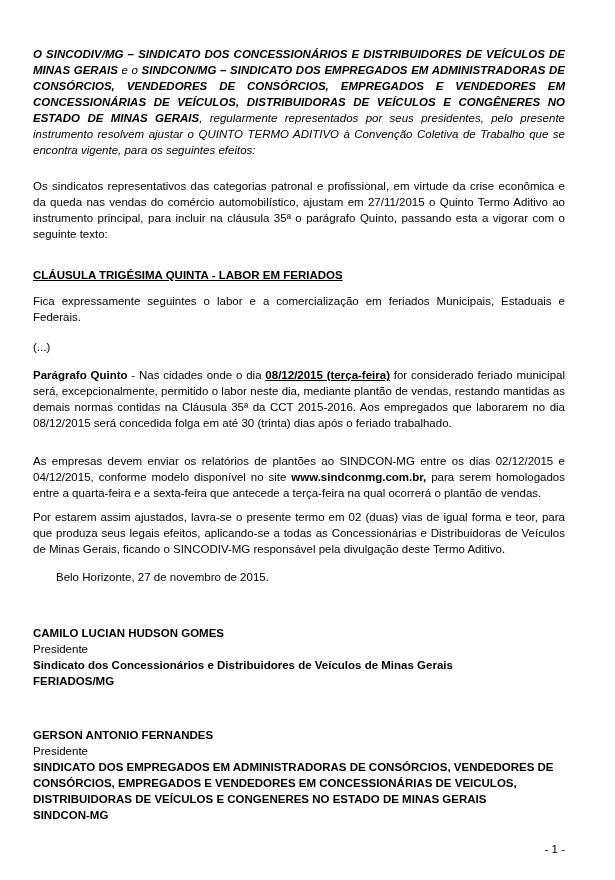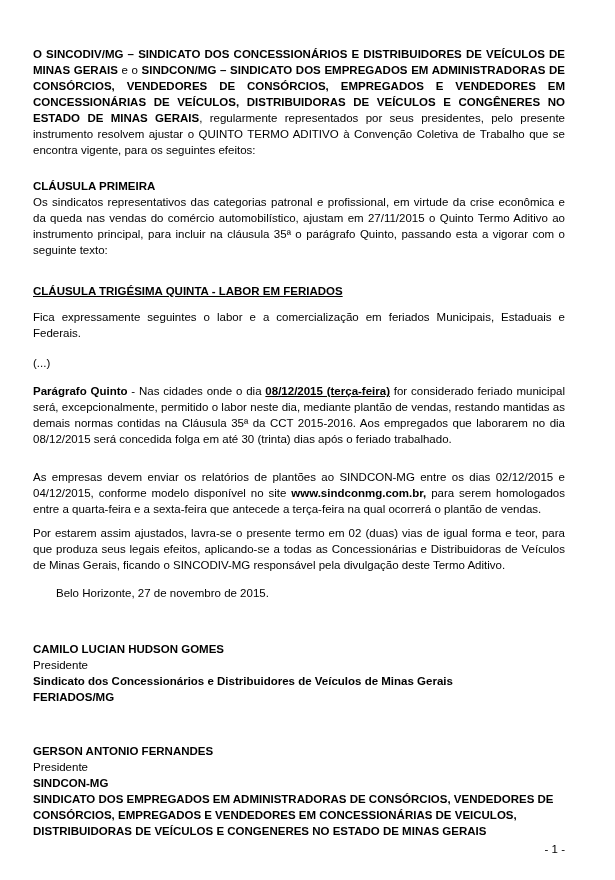--- a/index.html
+++ b/index.html
@@ -24,21 +24,21 @@
     width: 532px;
   }
   p {
     margin: 0;
     text-align: justify;
   }
   .b  { font-weight: bold; }
   .u  { text-decoration: underline; }
   .center { text-align: left; }
 
-  .intro        { margin-bottom: 20px; }
+  .intro        { margin-bottom: 20px; font-style: italic; }
   .cp-heading   { font-weight: bold; }
   .cp-body      { margin-bottom: 25px; }
   .c35-heading  { font-weight: bold; text-decoration: underline; margin-bottom: 10px; }
   .proibicao    { margin-bottom: 14px; }
   .omissis      { margin-bottom: 12px; }
   .par5         { margin-bottom: 22px; }
   .relatorios   { margin-bottom: 8px; }
   .encerramento { margin-bottom: 12px; }
   .local-data   { margin-bottom: 40px; padding-left: 23px; }
 
@@ -58,21 +58,20 @@
     padding-right: 2px;
   }
 </style>
 </head>
 <body>
 
 <div class="doc">
 
   <p class="intro"><span class="b">O SINCODIV/MG – SINDICATO DOS CONCESSIONÁRIOS E DISTRIBUIDORES DE VEÍCULOS DE MINAS GERAIS</span><span> e o </span><span class="b">SINDCON/MG – SINDICATO DOS EMPREGADOS EM ADMINISTRADORAS DE CONSÓRCIOS, VENDEDORES DE CONSÓRCIOS, EMPREGADOS E VENDEDORES EM CONCESSIONÁRIAS DE VEÍCULOS, DISTRIBUIDORAS DE VEÍCULOS E CONGÊNERES NO ESTADO DE MINAS GERAIS</span><span>, regularmente representados por seus presidentes, pelo presente instrumento resolvem ajustar o QUINTO TERMO ADITIVO à Convenção Coletiva de Trabalho que se encontra vigente, para os seguintes efeitos:</span></p>
 
-  <p class="cp-heading">CLÁUSULA PRIMEIRA</p>
   <p class="cp-body">Os sindicatos representativos das categorias patronal e profissional, em virtude da crise econômica e da queda nas vendas do comércio automobilístico, ajustam em 27/11/2015 o Quinto Termo Aditivo ao instrumento principal, para incluir na cláusula 35ª o parágrafo Quinto, passando esta a vigorar com o seguinte texto:</p>
 
   <p class="c35-heading">CLÁUSULA TRIGÉSIMA QUINTA - LABOR EM FERIADOS</p>
 
   <p class="proibicao">Fica expressamente seguintes o labor e a comercialização em feriados Municipais, Estaduais e Federais.</p>
 
   <p class="omissis">(...)</p>
 
   <p class="par5"><span class="b">Parágrafo Quinto</span><span> - Nas cidades onde o dia </span><span class="b u">08/12/2015 (terça-feira)</span><span> for considerado feriado municipal será, excepcionalmente, permitido o labor neste dia, mediante plantão de vendas, restando mantidas as demais normas contidas na Cláusula 35ª da CCT 2015-2016. Aos empregados que laborarem no dia 08/12/2015 será concedida folga em até 30 (trinta) dias após o feriado trabalhado.</span></p>
 
@@ -85,19 +84,19 @@
   <div class="sig sig1">
     <p class="center">CAMILO LUCIAN HUDSON GOMES</p>
     <p class="center role">Presidente</p>
     <p class="center">Sindicato dos Concessionários e Distribuidores de Veículos de Minas Gerais</p>
     <p class="center">FERIADOS/MG</p>
   </div>
 
   <div class="sig">
     <p class="center">GERSON ANTONIO FERNANDES</p>
     <p class="center role">Presidente</p>
+    <p class="center">SINDICATO DOS EMPREGADOS EM ADMINISTRADORAS DE CONSÓRCIOS, VENDEDORES DE CONSÓRCIOS, EMPREGADOS E VENDEDORES EM CONCESSIONÁRIAS DE VEICULOS, DISTRIBUIDORAS DE VEÍCULOS E CONGENERES NO ESTADO DE MINAS GERAIS</p>
     <p class="center">SINDCON-MG</p>
-    <p class="center">SINDICATO DOS EMPREGADOS EM ADMINISTRADORAS DE CONSÓRCIOS, VENDEDORES DE CONSÓRCIOS, EMPREGADOS E VENDEDORES EM CONCESSIONÁRIAS DE VEICULOS, DISTRIBUIDORAS DE VEÍCULOS E CONGENERES NO ESTADO DE MINAS GERAIS</p>
   </div>
 
 </div>
 
 <div class="footer">- 1 -</div>
 
 </body></html>

